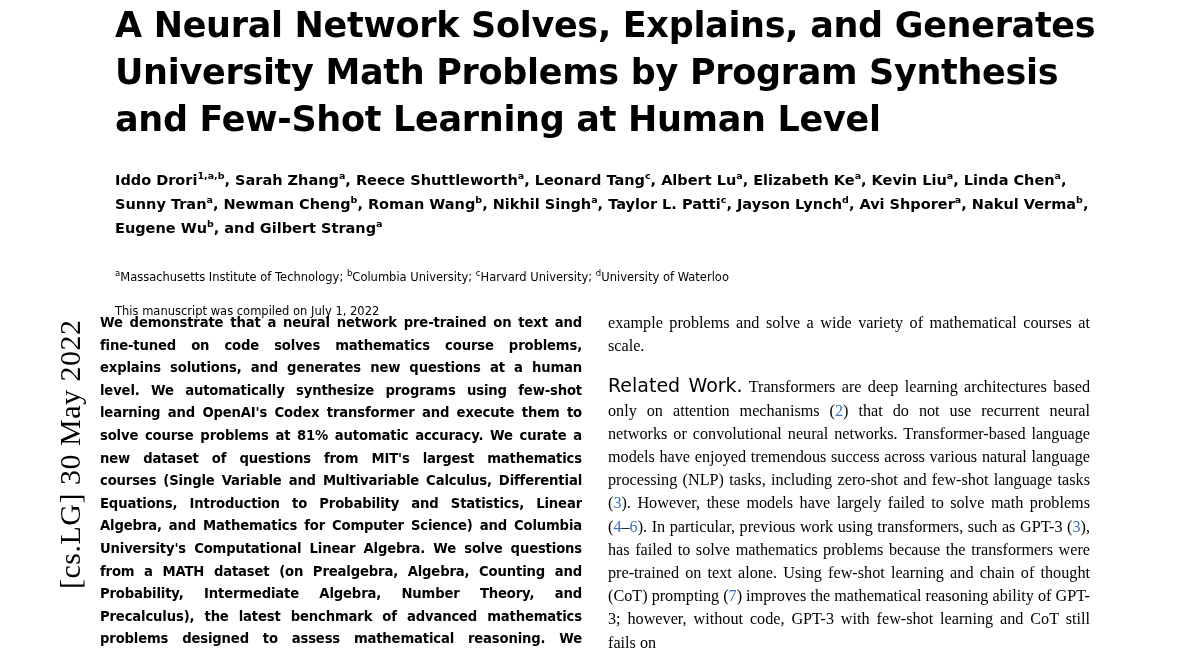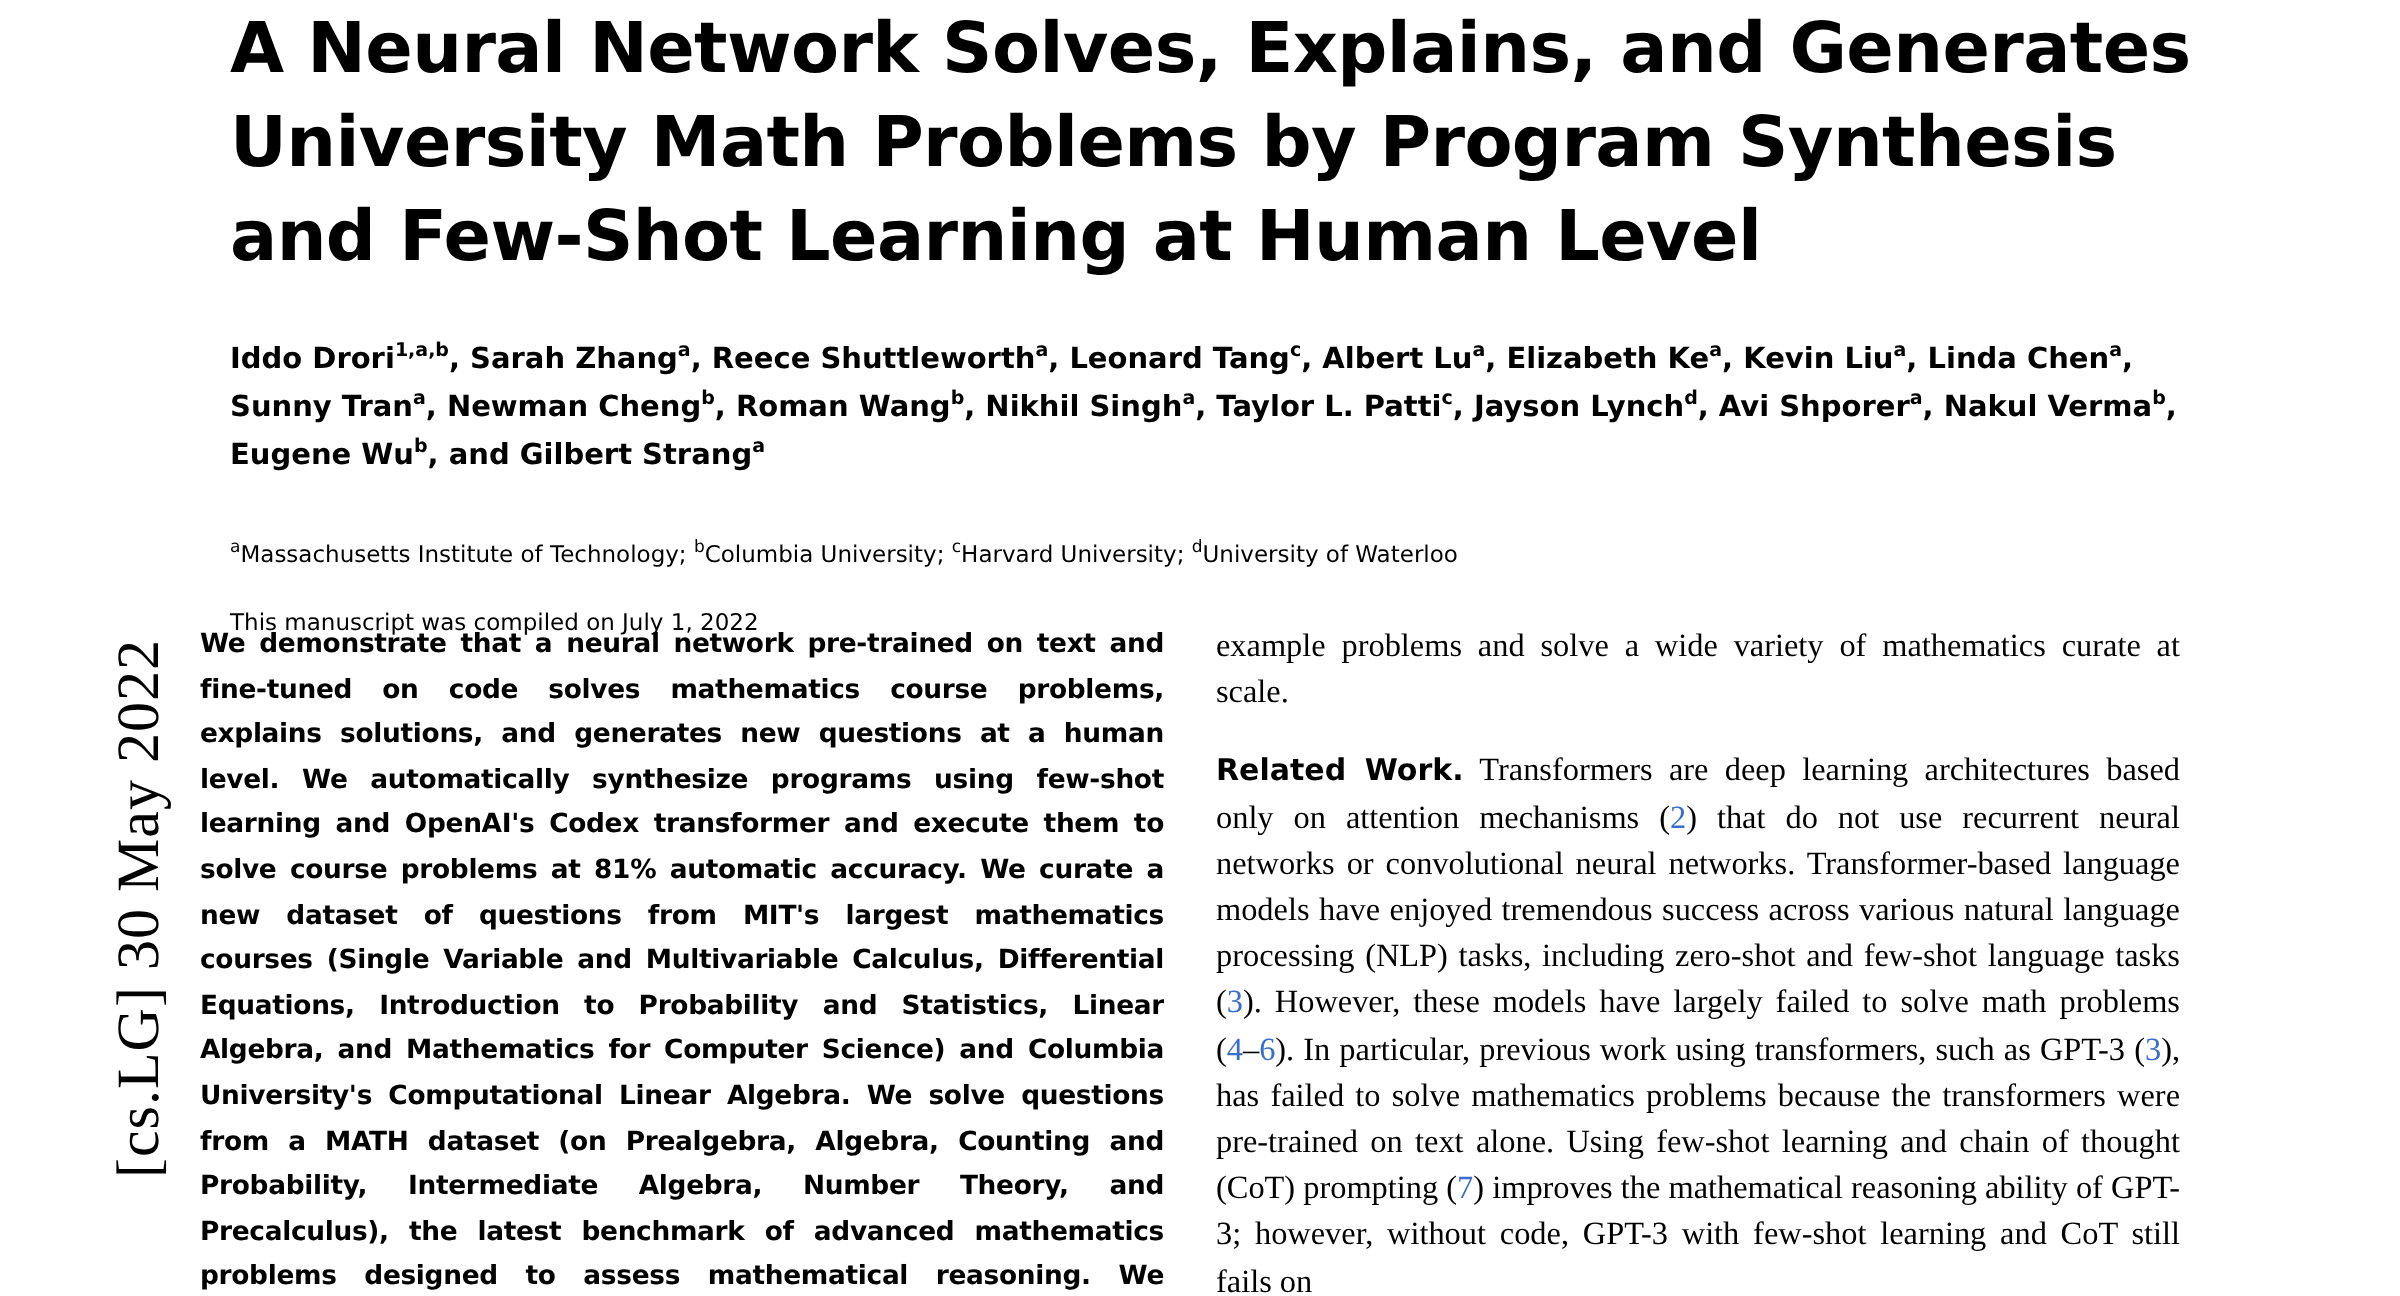--- a/index.html
+++ b/index.html
@@ -128,22 +128,22 @@
   .body-p {
     font-family: "Liberation Serif", serif;
     font-size: 16.2px;
     line-height: 23.2px;
     text-align: justify;
     margin: 0;
   }
   .body-p + .body-p { margin-top: 16px; }
   .runin {
     font-family: "DejaVu Sans", sans-serif;
-    font-weight: bold;
-    font-size: 15px;
+    font-weight: normal;
+    font-size: 19px;
   }
   .cite { color: #3b6ecb; }
 </style>
 </head>
 <body>
 
 <div class="page">
 
   <div class="arxiv-stamp">
     <div class="vtext">[cs.LG]  30 May 2022</div>
@@ -154,18 +154,18 @@
     <div class="authors">Iddo Drori<sup>1,a,b</sup>, Sarah Zhang<sup>a</sup>, Reece Shuttleworth<sup>a</sup>, Leonard Tang<sup>c</sup>, Albert Lu<sup>a</sup>, Elizabeth Ke<sup>a</sup>, Kevin Liu<sup>a</sup>, Linda Chen<sup>a</sup>, Sunny Tran<sup>a</sup>, Newman Cheng<sup>b</sup>, Roman Wang<sup>b</sup>, Nikhil Singh<sup>a</sup>, Taylor L. Patti<sup>c</sup>, Jayson Lynch<sup>d</sup>, Avi Shporer<sup>a</sup>, Nakul Verma<sup>b</sup>, Eugene Wu<sup>b</sup>, and Gilbert Strang<sup>a</sup></div>
     <div class="affiliations"><sup>a</sup>Massachusetts Institute of Technology; <sup>b</sup>Columbia University; <sup>c</sup>Harvard University; <sup>d</sup>University of Waterloo</div>
     <div class="compiled">This manuscript was compiled on July 1, 2022</div>
   </div>
 
   <div class="columns">
     <div class="col col-left">
       <p class="abstract">We demonstrate that a neural network pre-trained on text and fine-tuned on code solves mathematics course problems, explains solutions, and generates new questions at a human level. We automatically synthesize programs using few-shot learning and OpenAI's Codex transformer and execute them to solve course problems at 81% automatic accuracy. We curate a new dataset of questions from MIT's largest mathematics courses (Single Variable and Multivariable Calculus, Differential Equations, Introduction to Probability and Statistics, Linear Algebra, and Mathematics for Computer Science) and Columbia University's Computational Linear Algebra. We solve questions from a MATH dataset (on Prealgebra, Algebra, Counting and Probability, Intermediate Algebra, Number Theory, and Precalculus), the latest benchmark of advanced mathematics problems designed to assess mathematical reasoning. We randomly sample questions and generate solutions with multiple modalities, including numbers, equations, and plots. The latest GPT-3 language model</p>
     </div>
     <div class="col col-right">
-      <p class="body-p">example problems and solve a wide variety of mathematics curate at scale.</p>
+      <p class="body-p">example problems and solve a wide variety of mathematical courses at scale.</p>
       <p class="body-p"><span class="runin">Related Work.</span> <span>Transformers are deep learning architectures based only on attention mechanisms (<span class="cite">2</span>) that do not use recurrent neural networks or convolutional neural networks. Transformer-based language models have enjoyed tremendous success across various natural language processing (NLP) tasks, including zero-shot and few-shot language tasks (<span class="cite">3</span>). However, these models have largely failed to solve math problems (<span class="cite">4</span>–<span class="cite">6</span>). In particular, previous work using transformers, such as GPT-3 (<span class="cite">3</span>), has failed to solve mathematics problems because the transformers were pre-trained on text alone. Using few-shot learning and chain of thought (CoT) prompting (<span class="cite">7</span>) improves the mathematical reasoning ability of GPT-3; however, without code, GPT-3 with few-shot learning and CoT still fails on</span></p>
     </div>
   </div>
 
 </div>
 
 </body></html>

